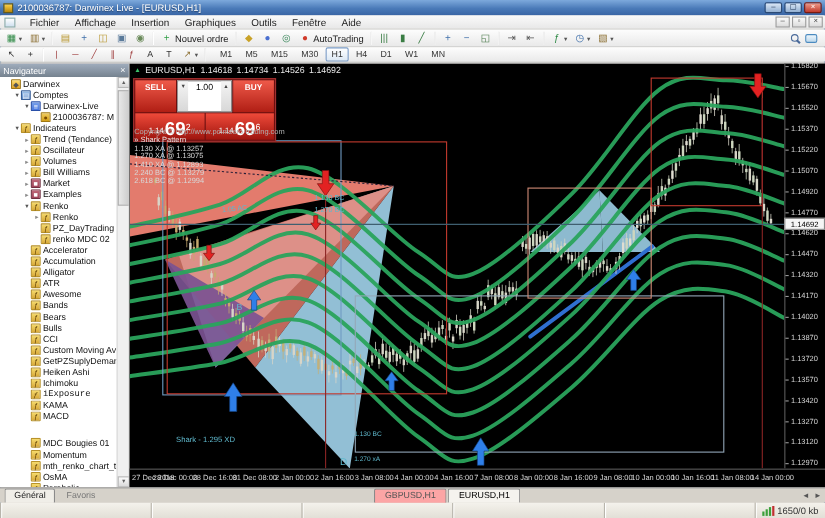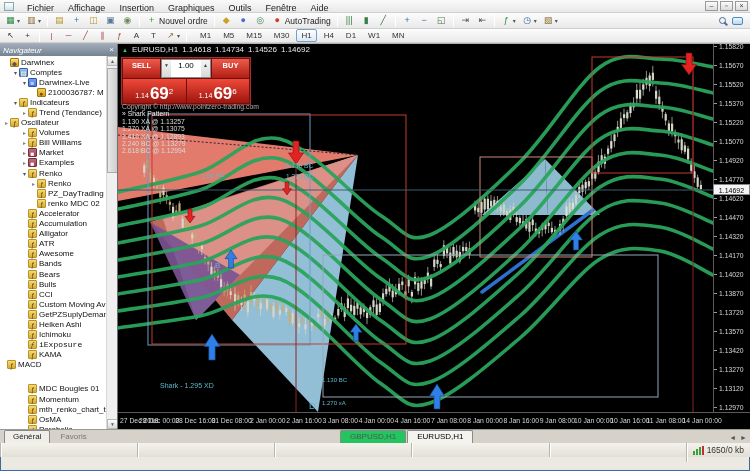--- a/index.html
+++ b/index.html
@@ -38,21 +38,21 @@
   .tf-group{display:flex;align-items:flex-start;margin-left:4px;}
   .tf-btn{font-size:8px;color:#333;padding:1px 4px;margin:0 1px;border:1px solid transparent;border-radius:2px;}
   .tf-btn.active{background:linear-gradient(#fff,#dce8f4);border-color:#7a9cc8;}
 
   
   .main{display:flex;height:386px;flex:0 0 auto;border-top:1px solid #b0b0b0;}
 
   
   .navigator{width:118px;flex:0 0 auto;display:flex;flex-direction:column;background:#fff;border-right:1px solid #707070;}
   .nav-header{height:12px;background:linear-gradient(#9facbc,#75828f);color:#fff;font-size:8px;display:flex;align-items:center;padding:0 3px;flex:0 0 auto;}
-  .nav-header .nav-title{flex:1;font-style:italic;}
+  .nav-header .nav-title{flex:1;}
   .nav-close{color:#fff;font-size:8px;line-height:8px;}
   .nav-tree{position:relative;flex:1;overflow:hidden;padding-right:11px;padding-top:1px;}
   .trow{height:10.1px;display:flex;align-items:center;white-space:nowrap;overflow:hidden;}
   .texp{width:7px;font-size:6px;color:#555;flex:0 0 auto;text-align:center;}
   .texp.collapsed{color:#888;}
   .ticon{width:9px;height:9px;flex:0 0 auto;border-radius:1px;font-size:6.5px;line-height:9px;text-align:center;margin:0 2px 0 0;}
   .ticon.find,.ticon.fgroup{background:linear-gradient(#f6dc6e,#d8a93a);color:#5a3a00;border:1px solid #b8922a;font-style:italic;}
   .ticon.logo{background:linear-gradient(#ffe070,#e0a020);color:#555;border:1px solid #a07818;}
   .ticon.accounts{background:linear-gradient(#9ec2ea,#5a88c8);color:#fff;border:1px solid #3a6098;}
   .ticon.doc{background:linear-gradient(#7aa2ea,#4a78e0);color:#fff;border:1px solid #2a50a8;}
@@ -73,21 +73,21 @@
   .ptick i{position:absolute;left:0;top:3px;width:3px;height:1px;background:#9a9a9a;}
   .price-box{position:absolute;left:595px;top:140px;width:37px;height:11px;background:#f5f5f5;color:#000;font-size:7px;line-height:11px;text-align:center;border:1px solid #888;}
   .time-axis{position:absolute;left:0;top:368px;width:632px;height:18px;background:#000;border-top:1px solid #5a5a5a;}
   .ttick{position:absolute;top:4px;color:#d6d6d6;font-size:6.8px;white-space:nowrap;transform:translateX(-50%);}
   .ttick.first{transform:none;}
 
   .ohlc{position:absolute;left:4px;top:1px;display:flex;align-items:center;gap:4px;color:#e8e8e8;font-size:8px;white-space:nowrap;}
   .ohlc .up-tri{color:#3ac06a;font-size:6px;}
 
   .one-click{position:absolute;left:3px;top:13px;width:130px;background:#6b0f0f;border:1px solid #a03030;padding:1px;}
-  .oc-row1{display:flex;gap:1px;height:19px;}
+  .oc-row1{display:flex;gap:1px;height:29px;}
   .oc-sell,.oc-buy{flex:0 0 37px;background:linear-gradient(#ef5a4a,#b01e14);color:#fff;font-size:7.5px;font-weight:bold;text-align:center;line-height:13px;}
   .oc-spin{flex:1;display:flex;background:#fff;border:1px solid #888;}
   .oc-dec,.oc-inc{width:9px;background:linear-gradient(#f4f4f4,#d8d8d8);color:#444;font-size:5px;text-align:center;line-height:11px;}
   .oc-vol{flex:1;font-size:8px;color:#000;text-align:center;line-height:11px;}
   .oc-row2{display:flex;gap:1px;margin-top:1px;height:24px;}
   .oc-price{flex:1;background:linear-gradient(#ef4a3a,#9e150e);color:#fff;display:flex;align-items:flex-end;justify-content:center;padding-bottom:1px;}
   .oc-prefix{font-size:7px;margin-right:1px;line-height:12px;}
   .oc-big{font-size:17px;font-weight:bold;line-height:17px;}
   .oc-sup{font-size:8px;line-height:20px;vertical-align:top;}
 
@@ -95,38 +95,45 @@
   .info-copy{color:#b0b0b0;}
   .info-title{color:#e8e8e8;}
   .info-line{color:#d8d8d8;}
 
   
   .tabsrow{height:14px;background:#d6d2ca;border-top:1px solid #999;display:flex;align-items:flex-end;flex:0 0 auto;position:relative;}
   .navtabs{width:118px;display:flex;align-items:flex-end;padding-left:4px;flex:0 0 auto;}
   .navtab{font-size:8px;color:#222;padding:1px 8px;border:1px solid #8a8a8a;border-bottom:none;border-radius:2px 2px 0 0;background:#f0eee8;margin-right:1px;height:13px;}
   .navtab.inactive{background:transparent;border-color:transparent;color:#777;}
   .charttabs{display:flex;align-items:flex-end;margin-left:222px;}
-  .charttab{font-size:8px;padding:1px 9px;border:1px solid #8a8a8a;border-bottom:none;border-radius:2px 2px 0 0;height:13px;margin-right:1px;background:#22c55e;color:#555;}
+  .charttab{font-size:8px;padding:1px 9px;border:1px solid #8a8a8a;border-bottom:none;border-radius:2px 2px 0 0;height:13px;margin-right:1px;background:#fca5a5;color:#555;}
   .charttab.active{background:#f5f3ee;color:#000;}
   .tab-scroll{position:absolute;right:3px;bottom:2px;font-size:7px;color:#555;display:flex;gap:4px;}
 
   
   .statusbar{height:14px;background:linear-gradient(#f4f2ec,#e2dfd6);display:flex;align-items:center;font-size:8.5px;color:#333;flex:0 0 auto;}
   .sb-left{padding:0 6px;width:360px;flex:0 0 auto;white-space:nowrap;overflow:hidden;}
   .sb-seg{flex:1;height:100%;border-left:1px solid #b8b5ac;box-shadow:inset 1px 0 0 #fff;}
   .sb-right{flex:0 0 auto;display:flex;align-items:center;gap:3px;border-left:1px solid #b8b5ac;box-shadow:inset 1px 0 0 #fff;padding:12px 6px;height:100%;}
   .conn{display:flex;align-items:flex-end;gap:1px;height:9px;}
   .conn i{display:block;width:2px;background:#3aa03a;}
   .conn i.r{background:#c03030;}
 </style>
 </head>
 <body>
 
 <div class="window">
 
+  <div class="titlebar">
+    <span class="app-icon"></span>
+    <span class="title-text">2100036787: Darwinex Live - [EURUSD,H1]</span>
+    <span class="winbtn">–</span>
+    <span class="winbtn">▢</span>
+    <span class="winbtn close">×</span>
+  </div>
 
   <div class="menubar">
     <span class="menu-doc-icon"></span>
     <span id="menu-items"><span class="menu-item">Fichier</span><span class="menu-item">Affichage</span><span class="menu-item">Insertion</span><span class="menu-item">Graphiques</span><span class="menu-item">Outils</span><span class="menu-item">Fenêtre</span><span class="menu-item">Aide</span></span>
     <span class="spacer"></span>
     <span class="childbtn">–</span>
     <span class="childbtn">▫</span>
     <span class="childbtn">×</span>
   </div>
 
@@ -307,21 +314,21 @@
           <div class="trow" style="padding-left: 12px;">
             <span class="texp expanded">▾</span>
             <span class="ticon fgroup">ƒ</span>
             <span class="tlbl">Indicateurs</span>
           </div>
           <div class="trow" style="padding-left: 21px;">
             <span class="texp collapsed">▸</span>
             <span class="ticon fgroup">ƒ</span>
             <span class="tlbl">Trend (Tendance)</span>
           </div>
-          <div class="trow" style="padding-left: 3px;">
+          <div class="trow" style="padding-left: 21px;">
             <span class="texp collapsed">▸</span>
             <span class="ticon fgroup">ƒ</span>
             <span class="tlbl">Oscillateur</span>
           </div>
           <div class="trow" style="padding-left: 21px;">
             <span class="texp collapsed">▸</span>
             <span class="ticon fgroup">ƒ</span>
             <span class="tlbl">Volumes</span>
           </div>
           <div class="trow" style="padding-left: 21px;">
@@ -427,21 +434,21 @@
           <div class="trow" style="padding-left: 21px; font-family: Liberation Mono, monospace;">
             <span class="texp none"></span>
             <span class="ticon find">ƒ</span>
             <span class="tlbl">iExposure</span>
           </div>
           <div class="trow" style="padding-left: 21px;">
             <span class="texp none"></span>
             <span class="ticon find">ƒ</span>
             <span class="tlbl">KAMA</span>
           </div>
-          <div class="trow" style="">
+          <div class="trow" style="padding-left: 21px;">
             <span class="texp none"></span>
             <span class="ticon find">ƒ</span>
             <span class="tlbl">MACD</span>
           </div>
           <div class="trow" style="padding-left: 21px; margin-top: 14px;">
             <span class="texp none"></span>
             <span class="ticon find">ƒ</span>
             <span class="tlbl">MDC Bougies 01</span>
           </div>
           <div class="trow" style="padding-left: 21px;">

